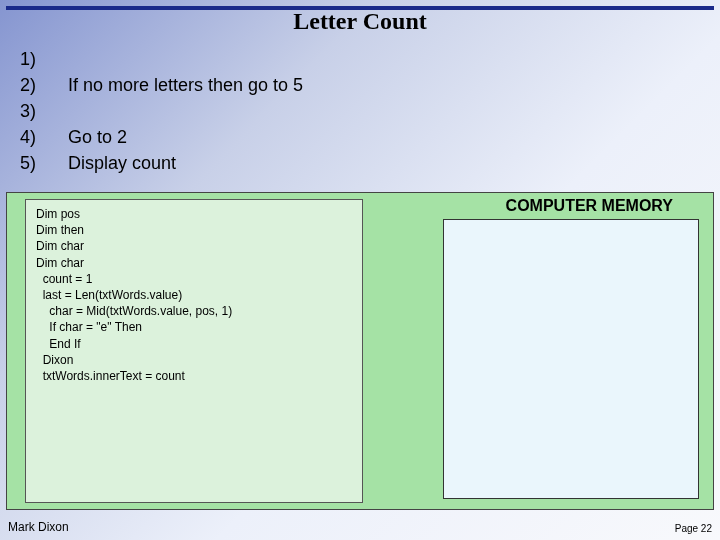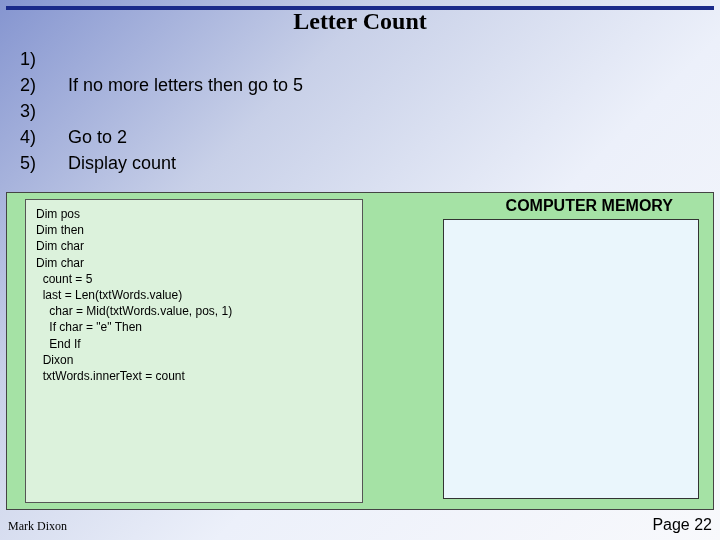--- a/index.html
+++ b/index.html
@@ -82,27 +82,27 @@
     height: 280px;
     background: #eaf6fc;
     border: 1px solid #333;
   }
   .footer-left {
     position: absolute;
     bottom: 6px;
     left: 8px;
     font-size: 12px;
     color: #000;
-    font-family: Liberation Serif, serif;
+    font-family: Liberation Sans, sans-serif;
   }
   .footer-right {
     position: absolute;
     bottom: 6px;
     right: 8px;
-    font-size: 16px;
+    font-size: 10px;
     color: #000;
     font-family: Arial, sans-serif;
   }
 </style>
 </head>
 <body>
 
 <div class="top-rule"></div>
 
 <div class="title">Letter Count</div>
@@ -127,21 +127,21 @@
     <span>Display count</span>
   </div>
 </div>
 
 <div class="green-panel">
   <div class="code-box">
     <div class="code-line">Dim pos</div>
     <div class="code-line">Dim then</div>
     <div class="code-line">Dim char</div>
     <div class="code-line">Dim char</div>
-    <div class="code-line">  count = 5</div>
+    <div class="code-line">  count = 1</div>
     <div class="code-line">  last = Len(txtWords.value)</div>
     <div class="code-line">    char = Mid(txtWords.value, pos, 1)</div>
     <div class="code-line">    If char = "e" Then</div>
     <div class="code-line">    End If</div>
     <div class="code-line">  Dixon</div>
     <div class="code-line">  txtWords.innerText = count</div>
   </div>
   <div class="mem-title">COMPUTER MEMORY</div>
   <div class="mem-box"></div>
 </div>

